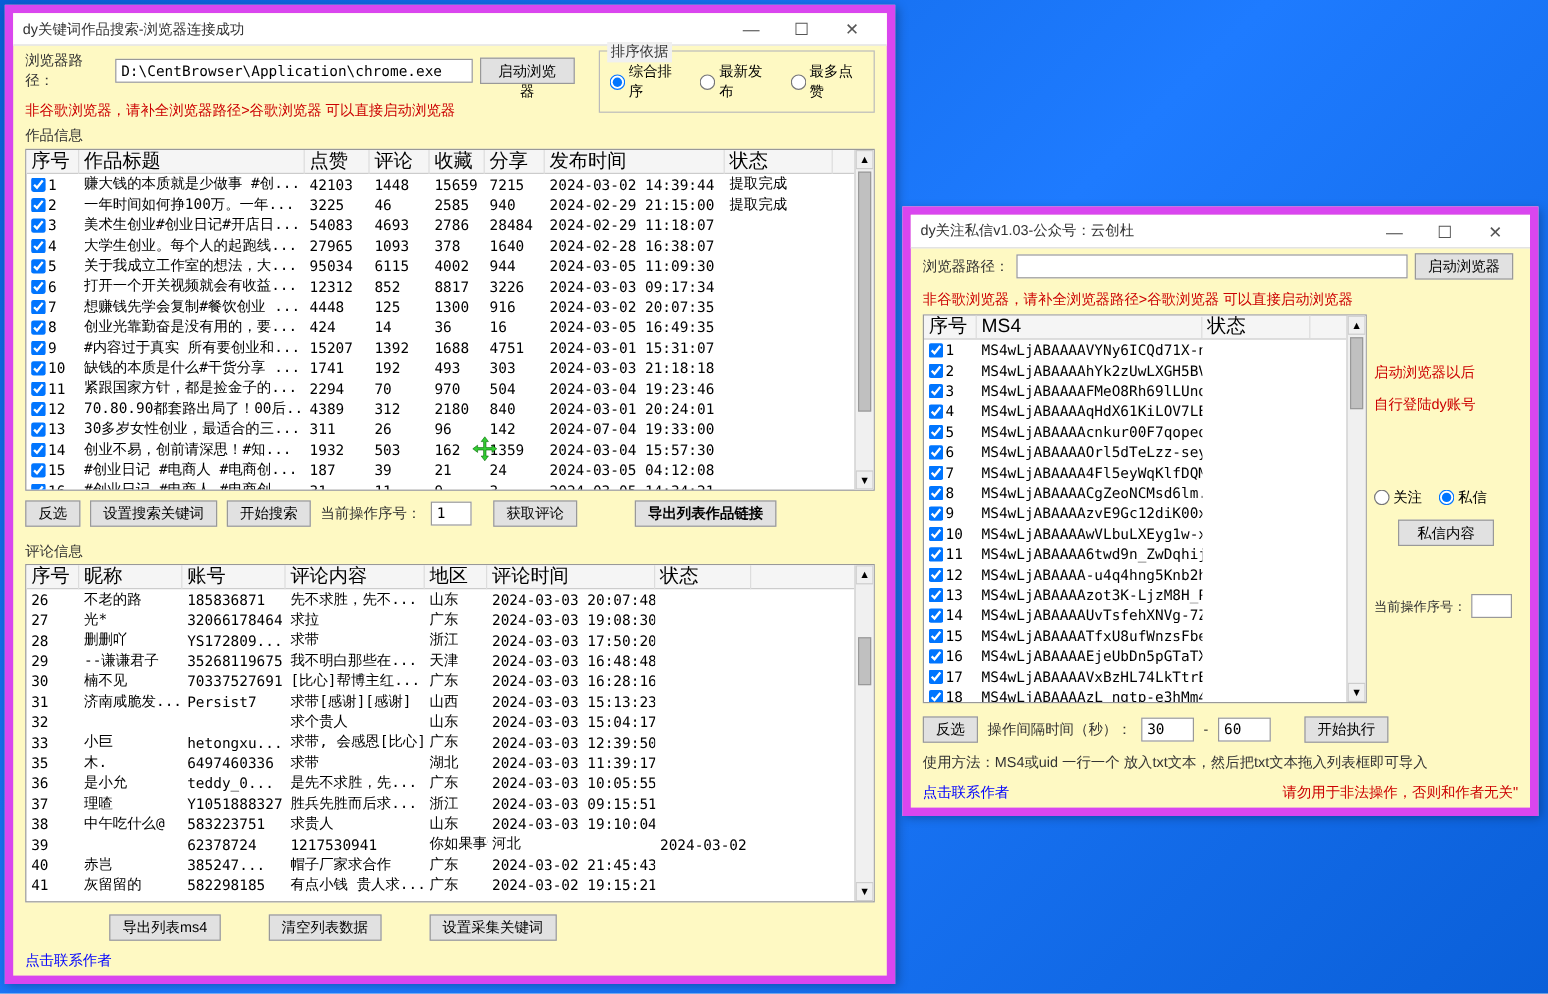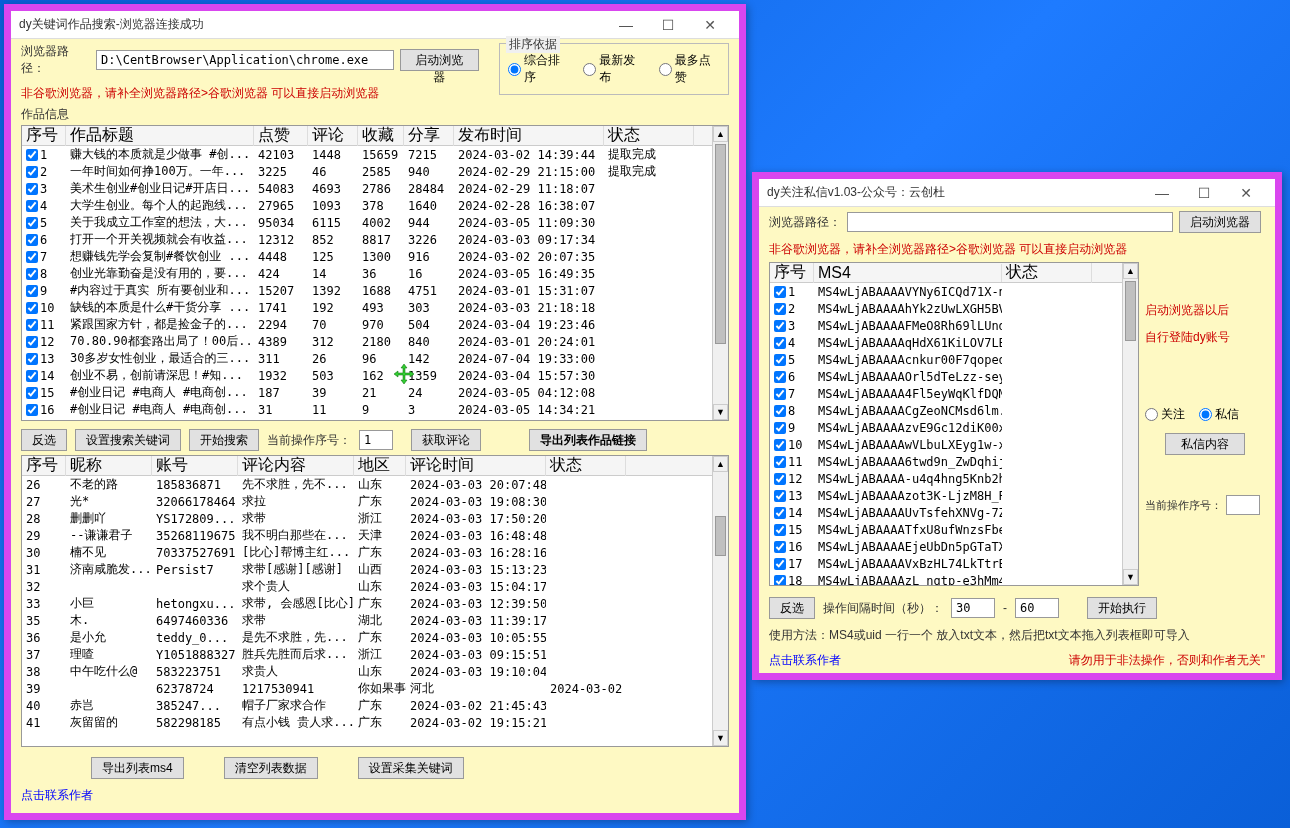--- a/index.html
+++ b/index.html
@@ -374,20 +374,21 @@
   <div class="body-row" style="gap:8px; margin-top:4px;">
     <button class="btn">反选</button>
     <button class="btn">设置搜索关键词</button>
     <button class="btn">开始搜索</button>
     <span class="label">当前操作序号：</span>
     <input type="text" class="field" style="width: 34px;" value="1">
     <button class="btn" style="margin-left:10px;">获取评论</button>
     <button class="btn" style="margin-left:40px;font-weight:bold;">导出列表作品链接</button>
   </div>
 
+  <div style="padding:8px 10px 2px; color:#333;">评论信息</div>
   <div class="table-wrap w1t2" style="margin:0 10px; height:292px;">
     <div class="table-inner">
       <div class="table-header" id="w1t2-head">
           <div class="th  c0">序号</div>
           <div class="th  c1">昵称</div>
           <div class="th  c2">账号</div>
           <div class="th  c3">评论内容</div>
           <div class="th  c4">地区</div>
           <div class="th  c5">评论时间</div>
           <div class="th  c6">状态</div>

